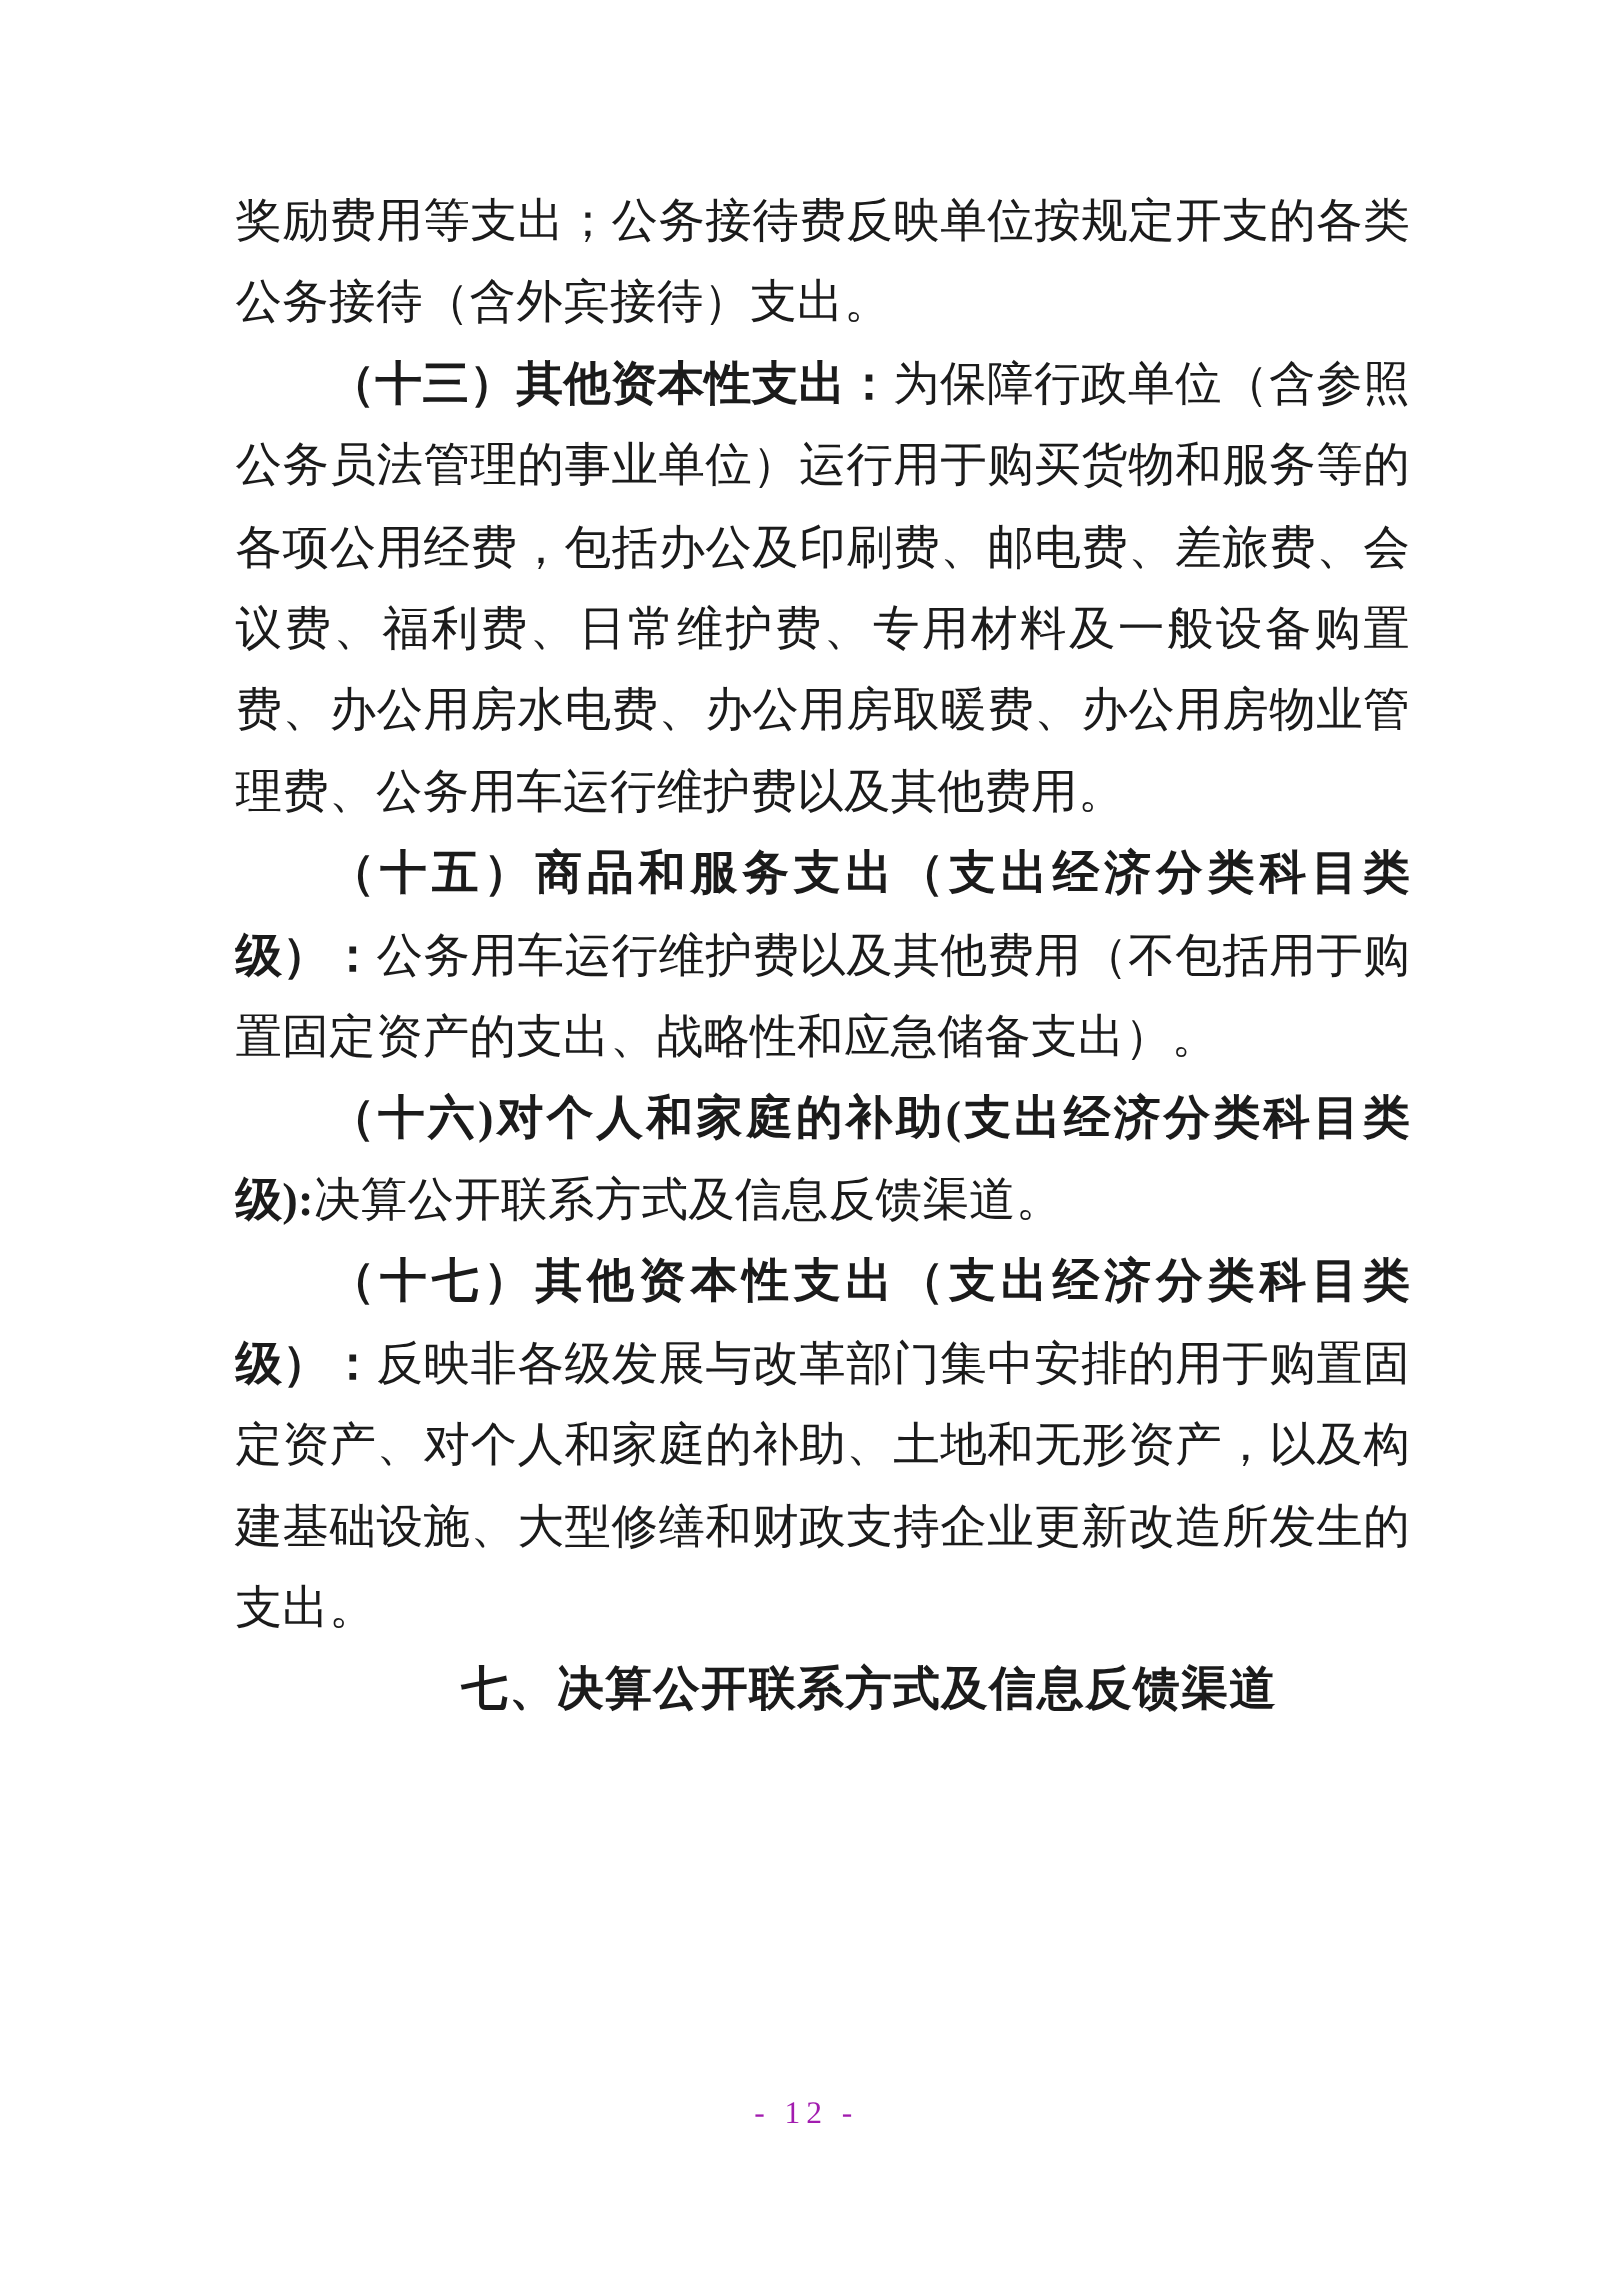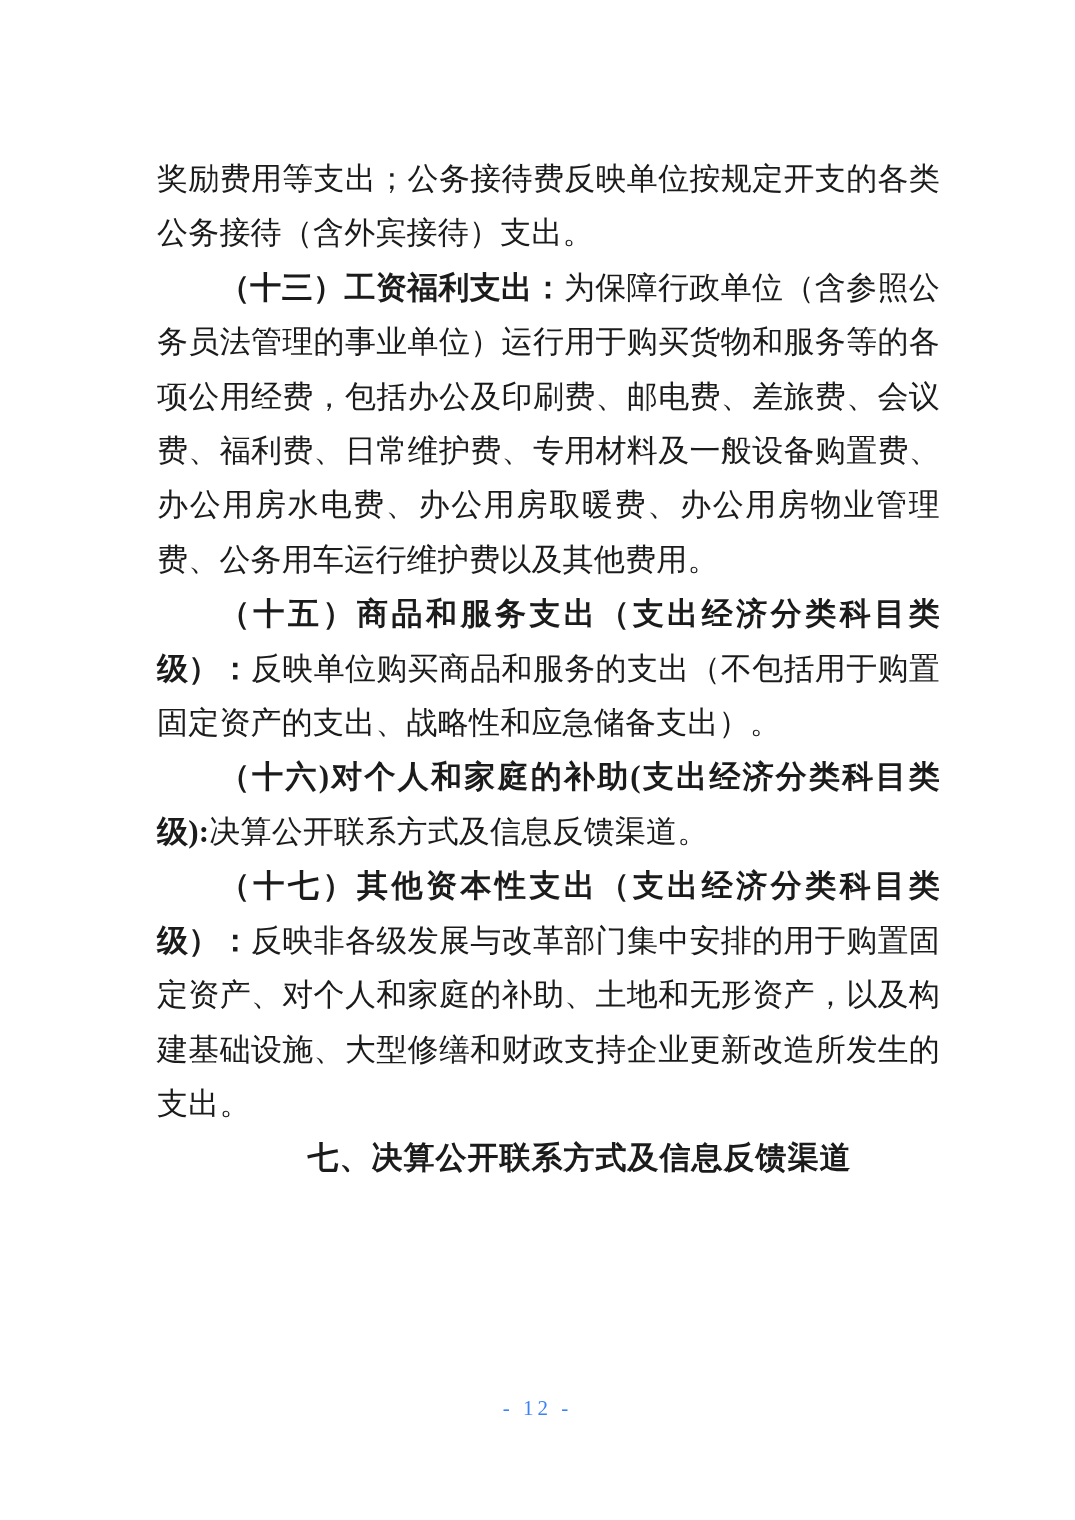--- a/index.html
+++ b/index.html
@@ -11,21 +11,21 @@
     height: 1520px;
     background: #ffffff;
     position: relative;
     overflow: hidden;
     font-family: "Liberation Serif", serif;
     color: #1b1b1b;
   }
   .page-content {
     position: absolute;
     left: 157px;
-    top: 152px;
+    top: 120px;
     width: 783px;
   }
   .para {
     margin: 0;
     font-size: 31px;
     line-height: 54.4px;
     text-align: justify;
     text-indent: 62px;
     word-break: break-all;
     letter-spacing: 0.2px;
@@ -43,29 +43,29 @@
     letter-spacing: 1px;
   }
   .page-footer {
     position: absolute;
     top: 1396px;
     left: 0;
     width: 1075px;
     text-align: center;
     font-size: 21px;
     letter-spacing: 4px;
-    color: #3b82f6;
+    color: #a21caf;
     font-family: "Liberation Serif", serif;
   }
 </style>
 </head>
 <body>
 
 <div class="page-content" id="content">
     <p class="para no-indent"><span class="seg-normal">奖励费用等支出；公务接待费反映单位按规定开支的各类公务接待（含外宾接待）支出。</span></p>
-    <p class="para"><span class="seg-bold">（十三）工资福利支出：</span><span class="seg-normal">为保障行政单位（含参照公务员法管理的事业单位）运行用于购买货物和服务等的各项公用经费，包括办公及印刷费、邮电费、差旅费、会议费、福利费、日常维护费、专用材料及一般设备购置费、办公用房水电费、办公用房取暖费、办公用房物业管理费、公务用车运行维护费以及其他费用。</span></p>
-    <p class="para"><span class="seg-bold">（十五）商品和服务支出（支出经济分类科目类级）：</span><span class="seg-normal">反映单位购买商品和服务的支出（不包括用于购置固定资产的支出、战略性和应急储备支出）。</span></p>
+    <p class="para"><span class="seg-bold">（十三）其他资本性支出：</span><span class="seg-normal">为保障行政单位（含参照公务员法管理的事业单位）运行用于购买货物和服务等的各项公用经费，包括办公及印刷费、邮电费、差旅费、会议费、福利费、日常维护费、专用材料及一般设备购置费、办公用房水电费、办公用房取暖费、办公用房物业管理费、公务用车运行维护费以及其他费用。</span></p>
+    <p class="para"><span class="seg-bold">（十五）商品和服务支出（支出经济分类科目类级）：</span><span class="seg-normal">公务用车运行维护费以及其他费用（不包括用于购置固定资产的支出、战略性和应急储备支出）。</span></p>
     <p class="para"><span class="seg-bold">（十六)对个人和家庭的补助(支出经济分类科目类级):</span><span class="seg-normal">决算公开联系方式及信息反馈渠道。</span></p>
     <p class="para"><span class="seg-bold">（十七）其他资本性支出（支出经济分类科目类级）：</span><span class="seg-normal">反映非各级发展与改革部门集中安排的用于购置固定资产、对个人和家庭的补助、土地和无形资产，以及构建基础设施、大型修缮和财政支持企业更新改造所发生的支出。</span></p>
     <p class="para hei"><span class="seg-bold">七、决算公开联系方式及信息反馈渠道</span></p>
   </div>
 
 <div class="page-footer">- 12 -</div>
 
 </body></html>

